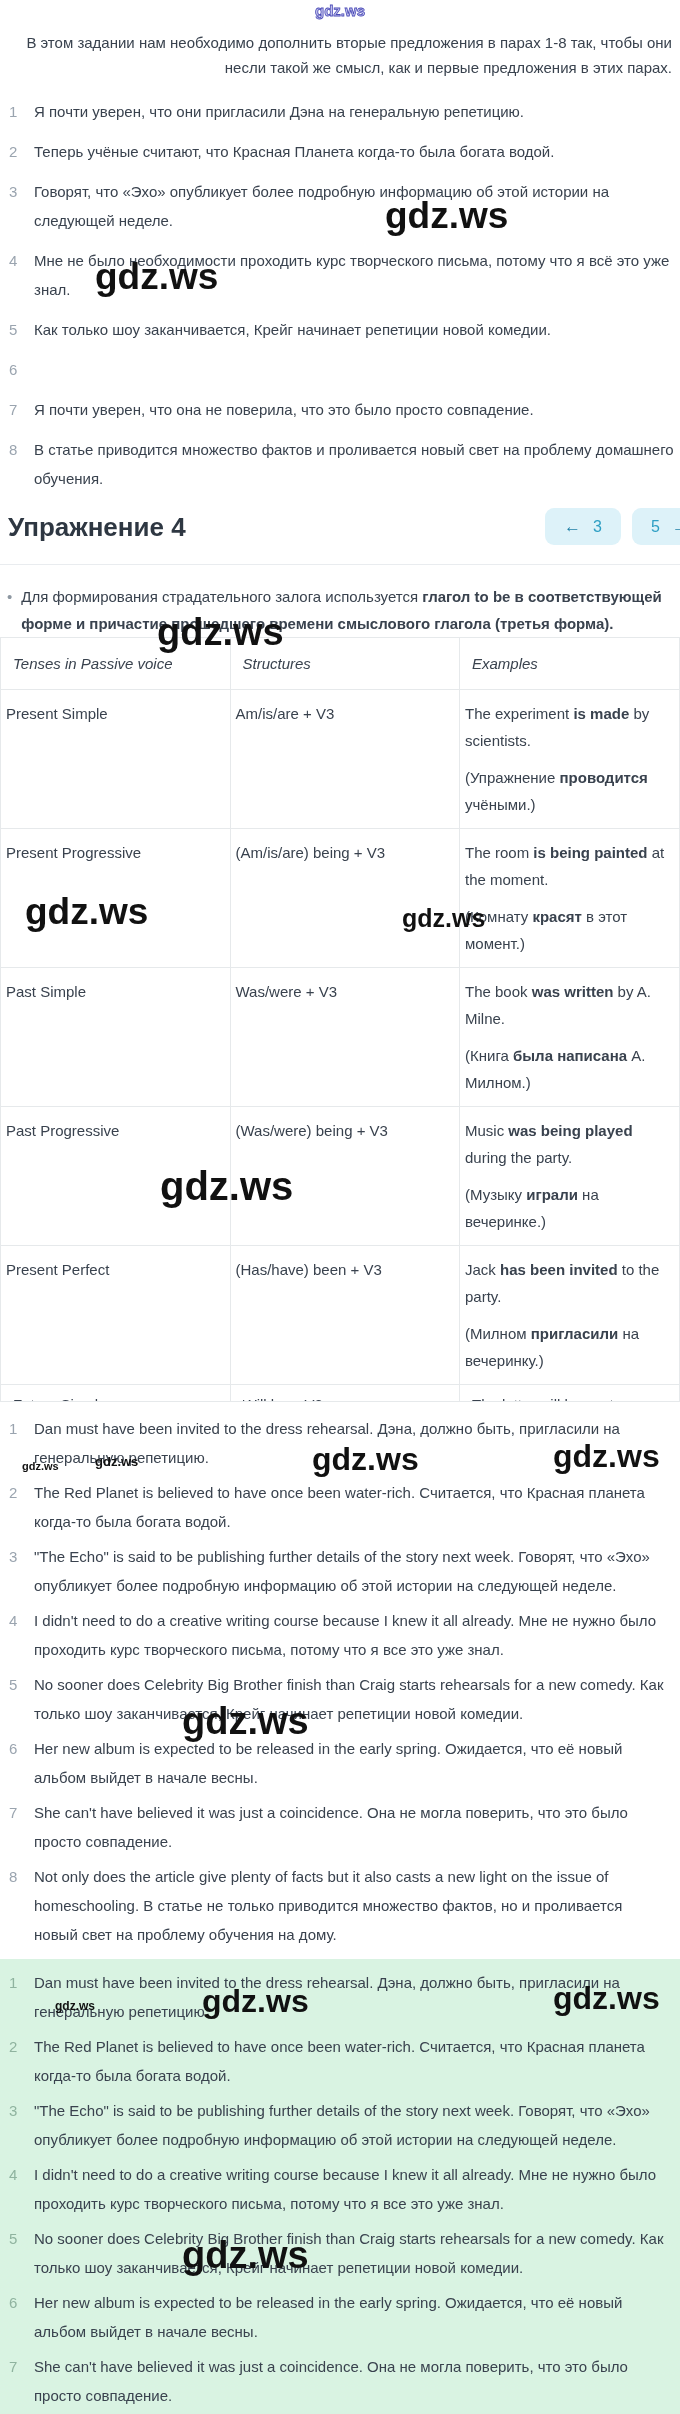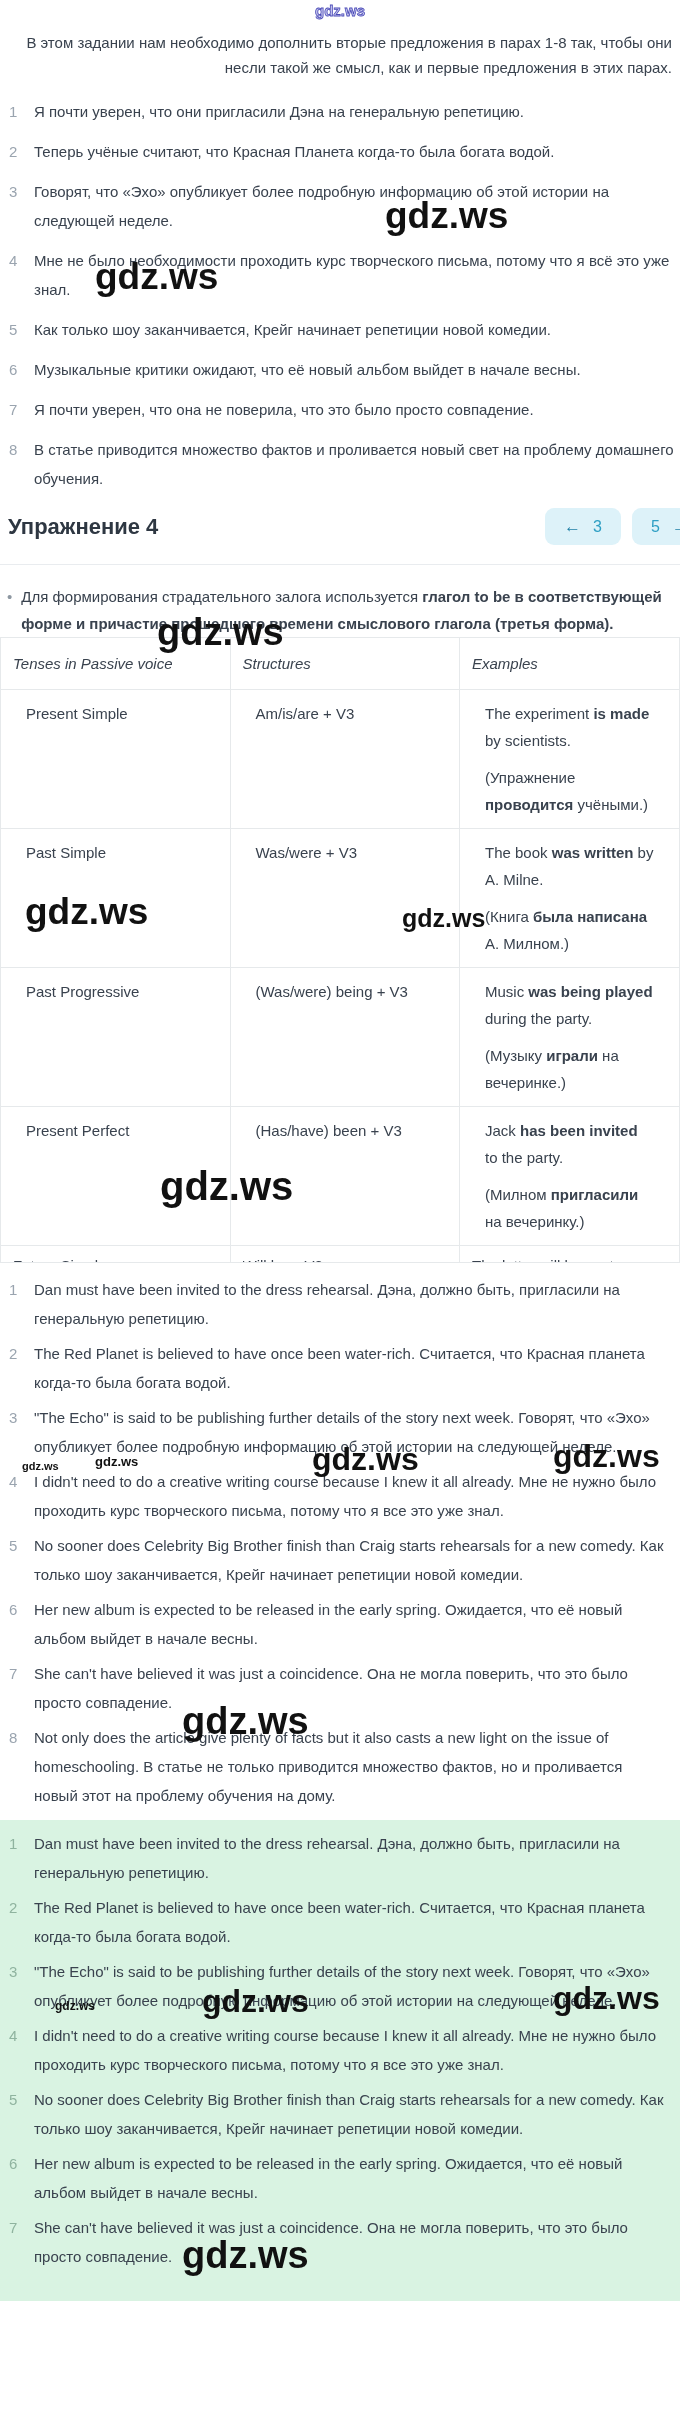--- a/index.html
+++ b/index.html
@@ -17,37 +17,37 @@
     -webkit-text-stroke: 0.8px #4a4ab8; z-index: 5;
   }
   
   .intro { margin: 30px 8px 0 8px; line-height: 25px; text-align: right; }
   
   .tasks { list-style: none; margin-top: 17px; }
   .tasks li { display: flex; gap: 11px; padding: 0 6px 0 9px; line-height: 29px; margin-bottom: 11px; }
   .tasks .num { min-width: 14px; color: #9aa4af; flex: none; }
   
   .ex-head { position: relative; margin: 14px 8px 0 8px; height: 40px; display: flex; align-items: center; }
-  .ex-head h1 { font-size: 22px; font-weight: bold; color: #2e3742; }
+  .ex-head h1 { font-size: 26px; font-weight: bold; color: #2e3742; }
   .nav { position: absolute; right: -36px; top: 1px; display: flex; gap: 11px; }
   .navbtn {
     width: 76px; height: 37px; border: none; border-radius: 9px;
     background: #ddf2f9; color: #2e9fc4; font-size: 16px; font-family: inherit;
     display: flex; align-items: center; justify-content: center; gap: 12px; cursor: pointer;
   }
   .navbtn .arr { color: #1f7fa6; font-size: 17px; }
   .divider { border: none; border-top: 1px solid #e9ecef; margin-top: 17px; }
   
   .note { display: flex; gap: 9px; margin: 18px 10px 0 7px; line-height: 27px; }
   .note .bullet { color: #8d97a1; flex: none; }
   
   .tbl-wrap { margin-top: 0; }
   table { width: 100%; border-collapse: collapse; table-layout: fixed; }
   col.c1 { width: 33.8%; } col.c2 { width: 33.8%; } col.c3 { width: 32.4%; }
-  th, td { border: 1px solid #e6e9eb; vertical-align: top; text-align: left; padding: 10px 25px; line-height: 27px; }
+  th, td { border: 1px solid #e6e9eb; vertical-align: top; text-align: left; padding: 10px 5px; line-height: 27px; }
   th { font-style: italic; font-weight: normal; padding: 12px; }
   td.ex p + p { margin-top: 10px; }
   tr.clipped td { padding: 6px 12px 0 12px; }
   tr.clipped .clipbox { height: 10px; overflow: hidden; line-height: 27px; }
   
   .answers { list-style: none; margin-top: 12px; }
   .answers li { display: flex; gap: 11px; padding: 0 12px 0 9px; line-height: 29px; margin-bottom: 6px; }
   .answers .num { min-width: 14px; color: #9aa4af; flex: none; }
   .answers-green { background: #d9f3e2; margin-top: 10px; padding: 9px 0 24px 0; }
   .answers-green .answers { margin-top: 0; }
@@ -92,21 +92,20 @@
   <li>
       <span class="num">4</span>
       <span>Мне не было необходимости проходить курс творческого письма, потому что я всё это уже знал.</span>
     </li>
   <li>
       <span class="num">5</span>
       <span>Как только шоу заканчивается, Крейг начинает репетиции новой комедии.</span>
     </li>
   <li>
       <span class="num">6</span>
-      <span>Музыкальные критики ожидают, что её новый альбом выйдет в начале весны.</span>
     </li>
   <li>
       <span class="num">7</span>
       <span>Я почти уверен, что она не поверила, что это было просто совпадение.</span>
     </li>
   <li>
       <span class="num">8</span>
       <span>В статье приводится множество фактов и проливается новый свет на проблему домашнего обучения.</span>
     </li>
 </ol>
@@ -147,20 +146,28 @@
     </tr>
     <tr>
       <td>Present Simple</td>
       <td>Am/is/are + V3</td>
       <td class="ex">
         <p><span>The experiment </span><b>is made</b><span> by scientists.</span></p>
         <p><span>(Упражнение </span><b>проводится</b><span> учёными.)</span></p>
       </td>
     </tr>
     <tr>
+      <td>Present Progressive</td>
+      <td>(Am/is/are) being + V3</td>
+      <td class="ex">
+        <p><span>The room </span><b>is being painted</b><span> at the moment.</span></p>
+        <p><span>(Комнату </span><b>красят</b><span> в этот момент.)</span></p>
+      </td>
+    </tr>
+    <tr>
       <td>Past Simple</td>
       <td>Was/were + V3</td>
       <td class="ex">
         <p><span>The book </span><b>was written</b><span> by A. Milne.</span></p>
         <p><span>(Книга </span><b>была написана</b><span> А. Милном.)</span></p>
       </td>
     </tr>
     <tr>
       <td>Past Progressive</td>
       <td>(Was/were) being + V3</td>
@@ -216,21 +223,21 @@
   <li>
       <span class="num">6</span>
       <span><span>Her new album is expected to be released in the early spring.</span> <span>Ожидается, что её новый альбом выйдет в начале весны.</span></span>
     </li>
   <li>
       <span class="num">7</span>
       <span><span>She can't have believed it was just a coincidence.</span> <span>Она не могла поверить, что это было просто совпадение.</span></span>
     </li>
   <li>
       <span class="num">8</span>
-      <span><span>Not only does the article give plenty of facts but it also casts a new light on the issue of homeschooling.</span> <span>В статье не только приводится множество фактов, но и проливается новый этот на проблему обучения на дому.</span></span>
+      <span><span>Not only does the article give plenty of facts but it also casts a new light on the issue of homeschooling.</span> <span>В статье не только приводится множество фактов, но и проливается новый свет на проблему обучения на дому.</span></span>
     </li>
 </ol>
 
 <div class="answers-green">
   <ol class="answers">
     <li>
         <span class="num">1</span>
         <span><span>Dan must have been invited to the dress rehearsal.</span> <span>Дэна, должно быть, пригласили на генеральную репетицию.</span></span>
       </li>
     <li>

